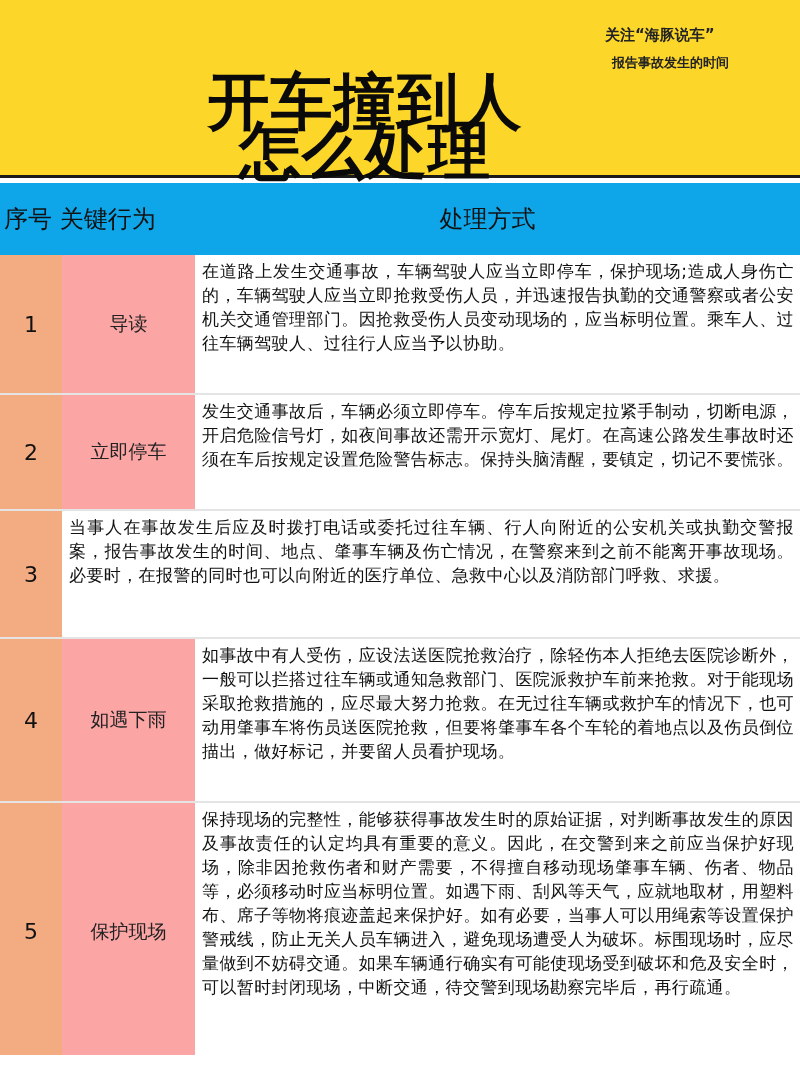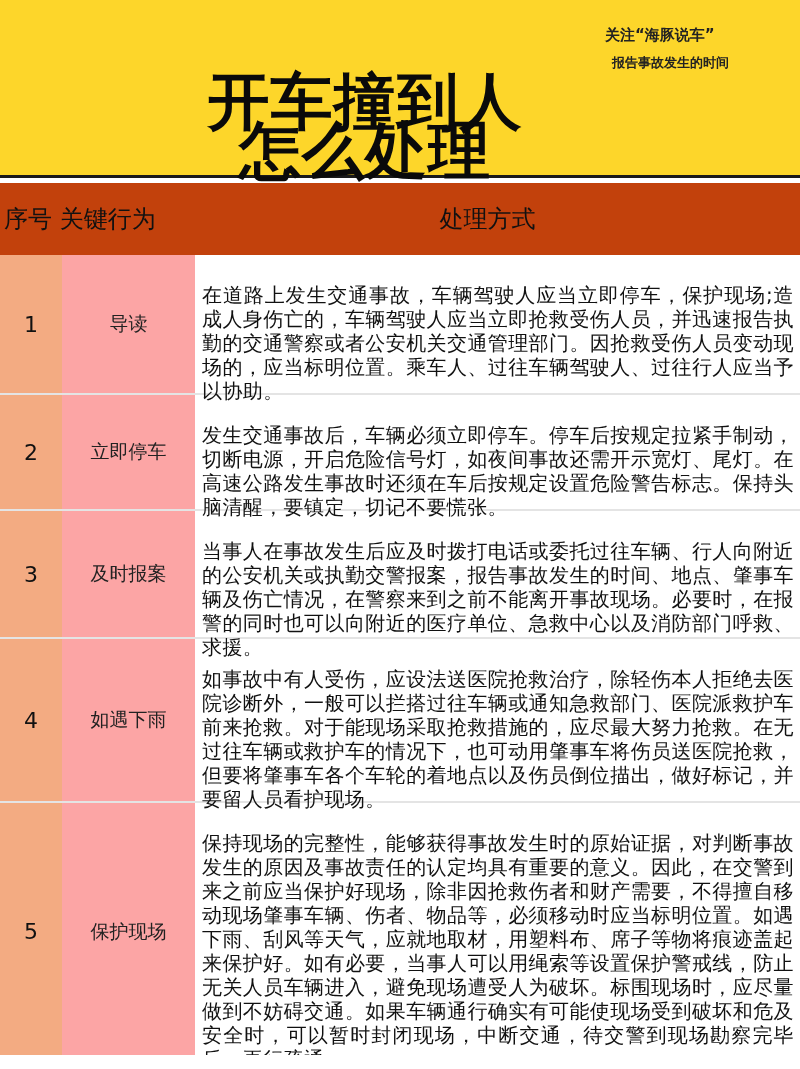--- a/index.html
+++ b/index.html
@@ -21,40 +21,39 @@
     .title.l2 { top: 105px; left: 190px; margin-top: 12px; }
     .follow {
       position: absolute; left: 600px; width: 180px; text-align: left;
       font-weight: bold; color: #222; font-size: 15px;
     }
     .follow.l1 { top: 26px; left: 605px; }
     .follow.l2 { top: 54px; left: 612px; font-size: 13px; }
 
     .table { position: absolute; left: 0; top: 183px; width: 800px; }
     .thead {
-      height: 72px; background: #c2410c; display: flex; align-items: center;
+      height: 72px; background: #0ea5e9; display: flex; align-items: center;
       font-size: 24px; color: #111;
     }
     .th-left { width: 195px; padding-left: 4px; white-space: nowrap; }
     .th-right { flex: 1; text-align: center; padding-right: 20px; }
 
     .row { display: flex; border-bottom: 2px solid #e4e4e4; }
     .cell-num {
       width: 62px; background: #f3ab82; display: flex; align-items: center; justify-content: center;
       font-size: 22px; color: #111;
     }
     .cell-key {
       width: 133px; background: #fca5a5; display: flex; align-items: center; justify-content: center;
       font-size: 19px; color: #222;
     }
     .cell-desc {
       flex: 1; padding: 4px 6px 4px 7px; background: #fff;
-      font-size: 20px; line-height: 24px; color: #111; letter-spacing: 0.4px;
+      font-size: 17px; line-height: 24px; color: #111; letter-spacing: 0.4px;
       text-align: justify;
-      margin-top: 24px;
     }
     .bottom-fill { position: absolute; left: 0; top: 1055px; width: 800px; height: 14px; background: #fff; }
   </style>
 </head>
 <body>
 
 <div class="banner">
   <div class="title l1">开车撞到人</div>
   <div class="title l2">怎么处理</div>
   <div class="follow l1">关注“海豚说车”</div>
@@ -74,21 +73,20 @@
   </div>
 
   <div class="row" style="height:116px;">
     <div class="cell-num">2</div>
     <div class="cell-key">立即停车</div>
     <div class="cell-desc">发生交通事故后，车辆必须立即停车。停车后按规定拉紧手制动，切断电源，开启危险信号灯，如夜间事故还需开示宽灯、尾灯。在高速公路发生事故时还须在车后按规定设置危险警告标志。保持头脑清醒，要镇定，切记不要慌张。</div>
   </div>
 
   <div class="row" style="height:128px;">
     <div class="cell-num">3</div>
-    <div class="cell-key">及时报案</div>
     <div class="cell-desc">当事人在事故发生后应及时拨打电话或委托过往车辆、行人向附近的公安机关或执勤交警报案，报告事故发生的时间、地点、肇事车辆及伤亡情况，在警察来到之前不能离开事故现场。必要时，在报警的同时也可以向附近的医疗单位、急救中心以及消防部门呼救、求援。</div>
   </div>
 
   <div class="row" style="height:164px;">
     <div class="cell-num">4</div>
     <div class="cell-key">如遇下雨</div>
     <div class="cell-desc">如事故中有人受伤，应设法送医院抢救治疗，除轻伤本人拒绝去医院诊断外，一般可以拦搭过往车辆或通知急救部门、医院派救护车前来抢救。对于能现场采取抢救措施的，应尽最大努力抢救。在无过往车辆或救护车的情况下，也可动用肇事车将伤员送医院抢救，但要将肇事车各个车轮的着地点以及伤员倒位描出，做好标记，并要留人员看护现场。</div>
   </div>
 
   <div class="row" style="height:257px; border-bottom:none;">

